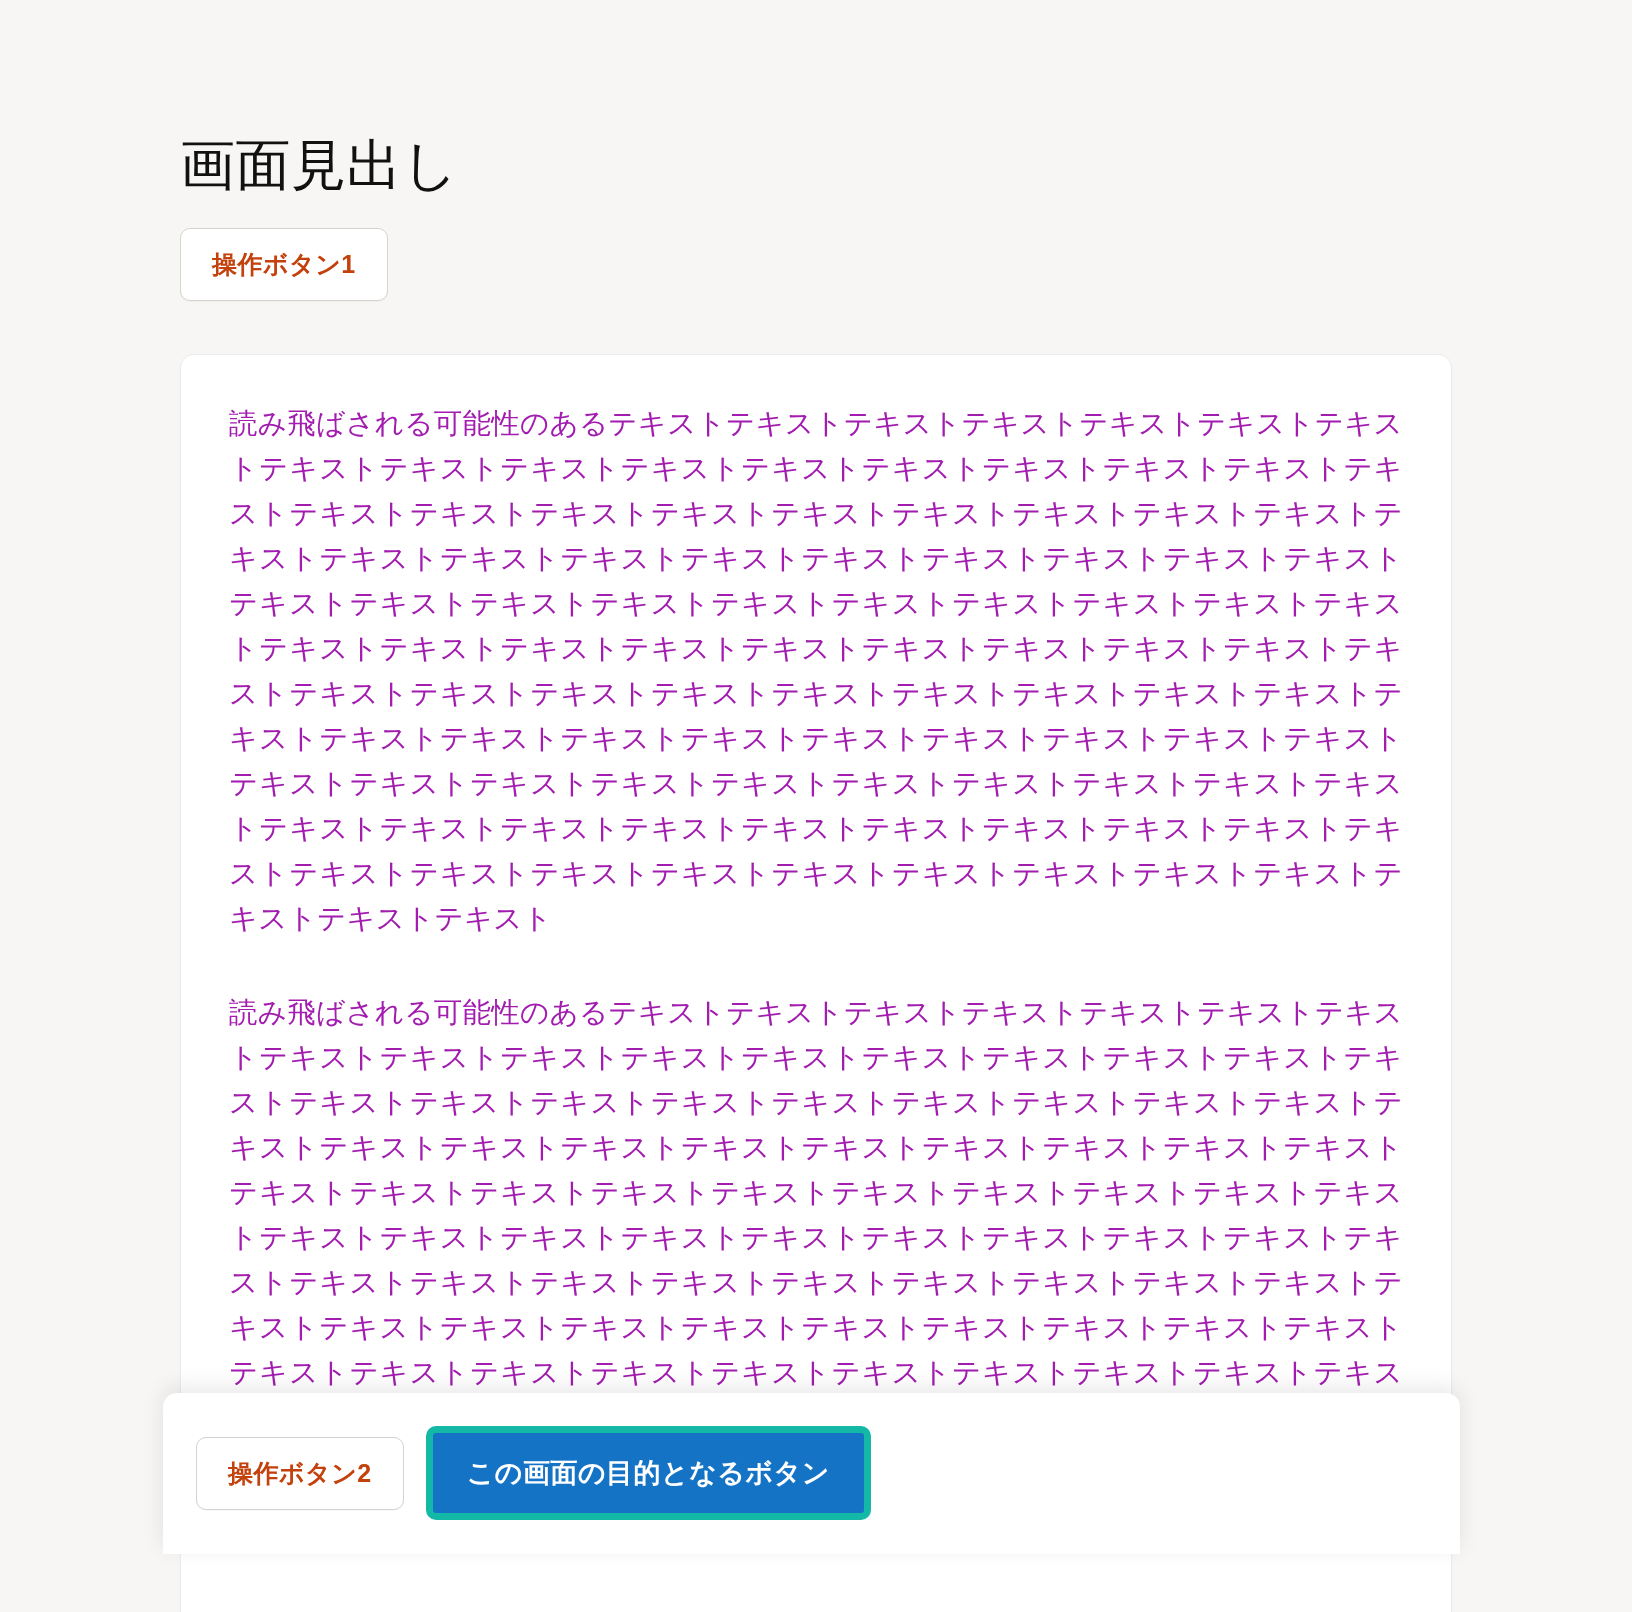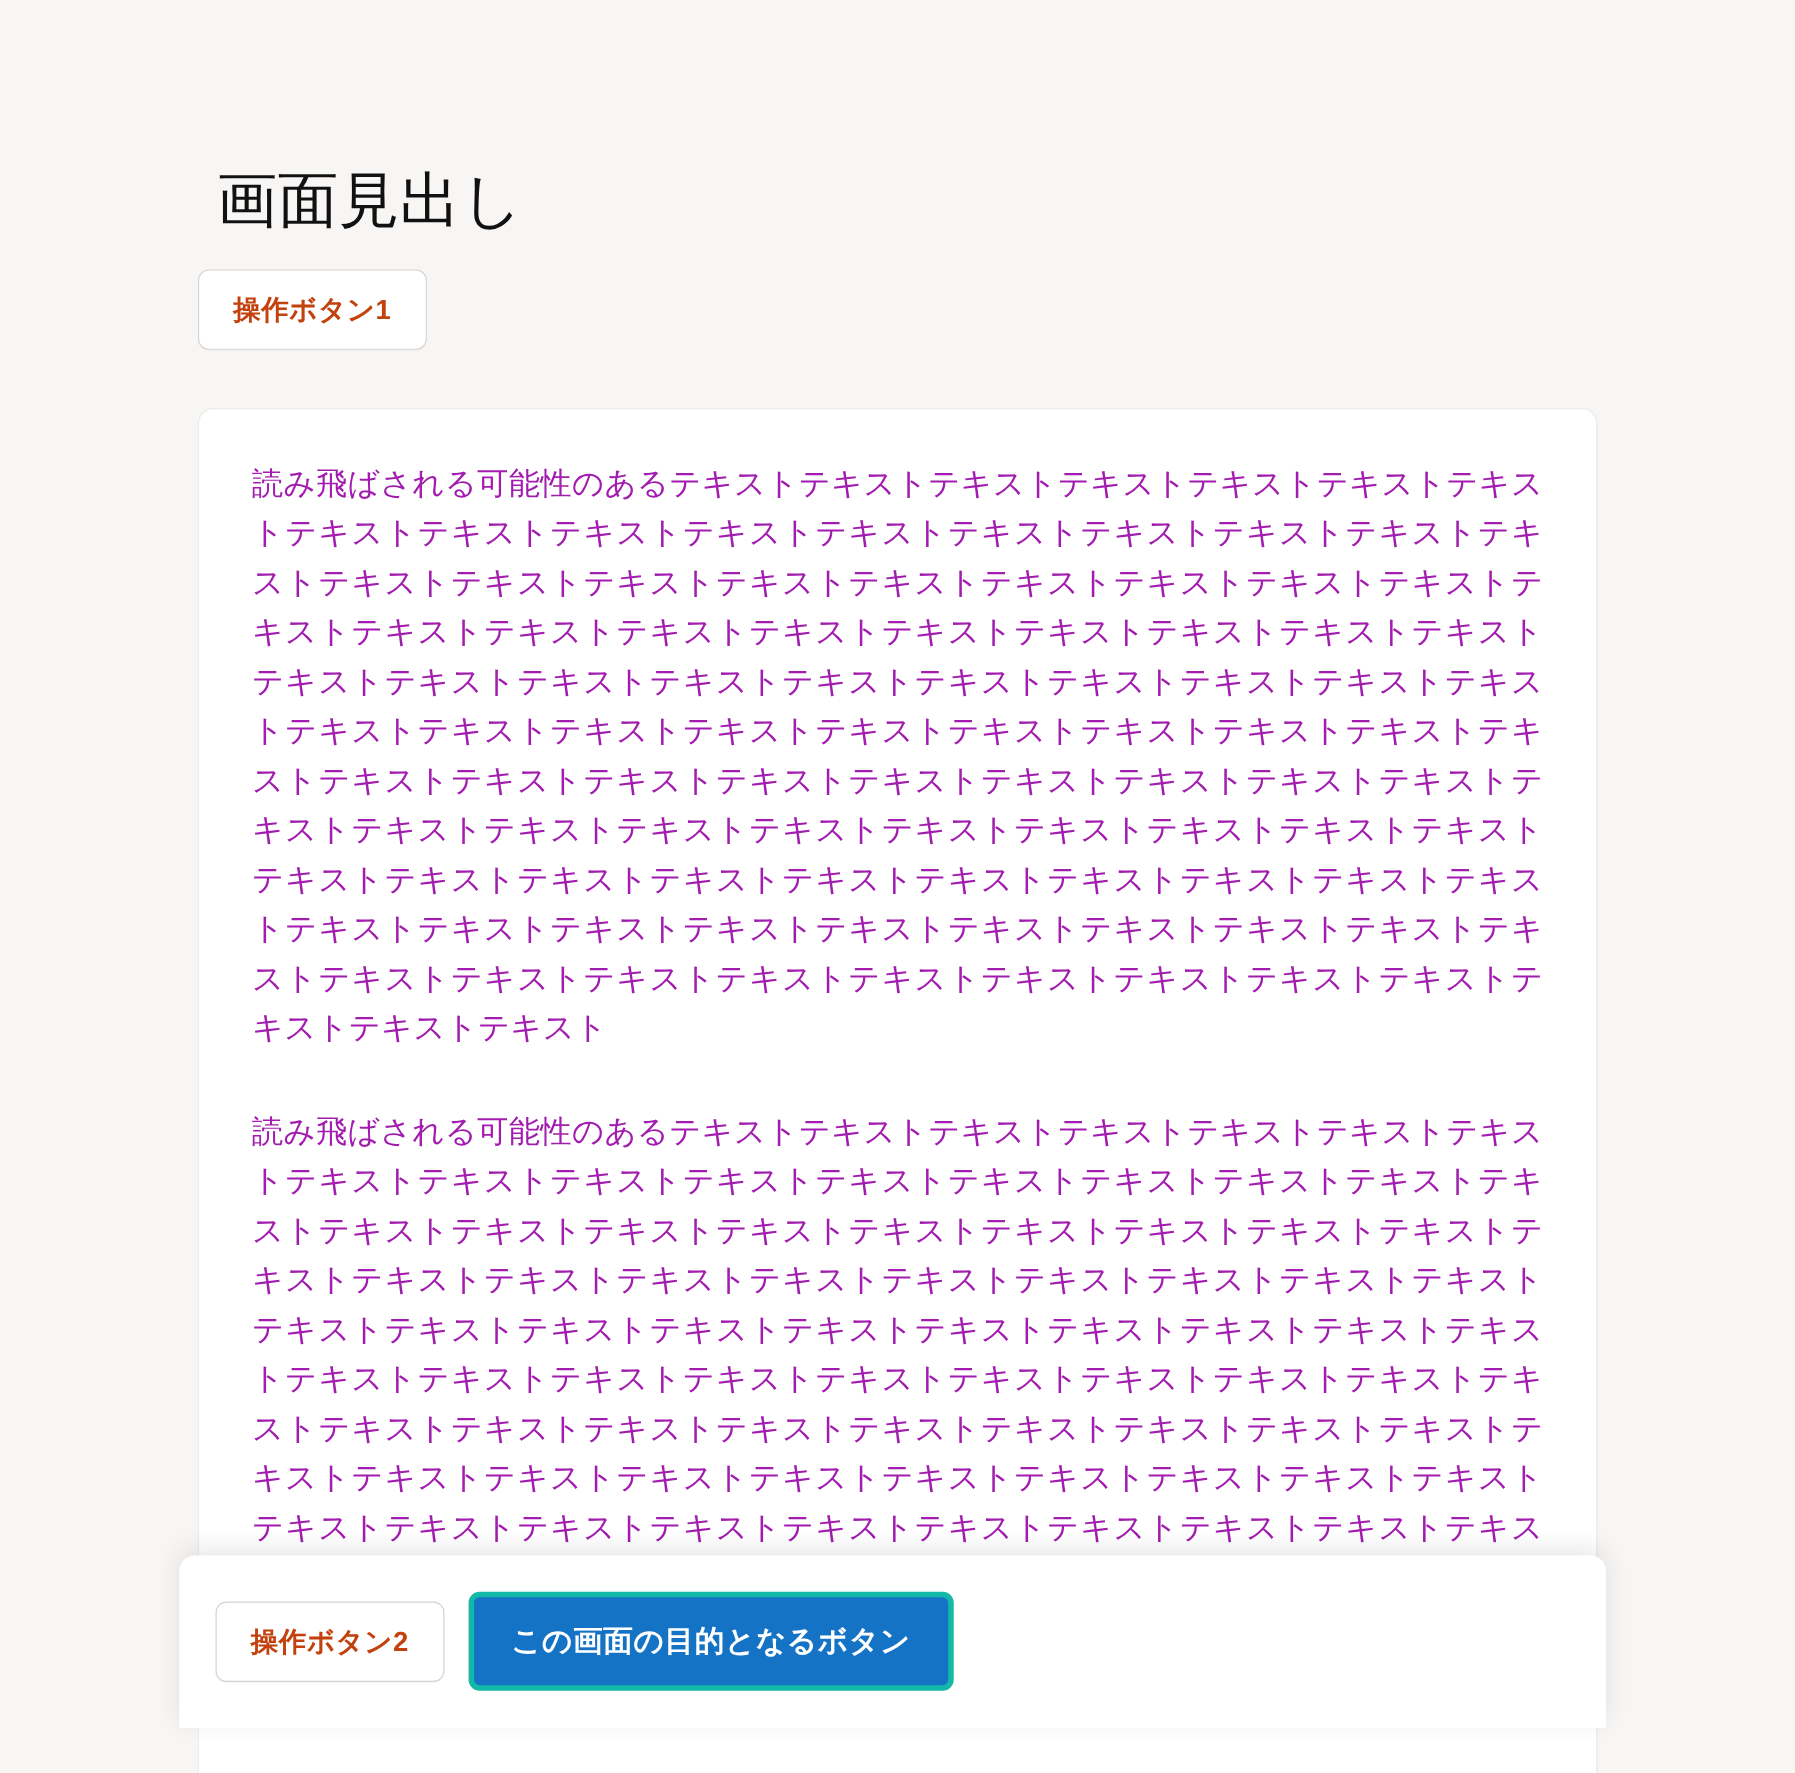--- a/index.html
+++ b/index.html
@@ -22,21 +22,21 @@
     height: 1612px;
     box-sizing: border-box;
     padding: 0 180px;
   }
 
   .page-title {
     font-size: 55px;
     line-height: 1.2;
     font-weight: 400;
     letter-spacing: 0.5px;
-    margin: 17px;
+    margin: 0;
     padding-top: 132px;
     color: #111111;
   }
 
   .top-actions {
     margin-top: 30px;
   }
 
   .btn {
     font-family: "Liberation Sans", "DejaVu Sans", sans-serif;
@@ -51,21 +51,21 @@
   .btn-secondary {
     background: #ffffff;
     border: 1px solid #d6d3ce;
     color: #c2410c;
     padding: 19px 31px;
     box-shadow: 0 1px 1px rgba(0,0,0,0.03);
   }
 
   .btn-primary {
     background: #1573c6;
-    border: 5px solid #14b8a6;
+    border: 7px solid #14b8a6;
     color: #ffffff;
     padding: 22px 34px;
     font-size: 27px;
   }
 
   .content-card {
     margin-top: 53px;
     background: #ffffff;
     border: 1px solid #ececea;
     border-radius: 14px;

